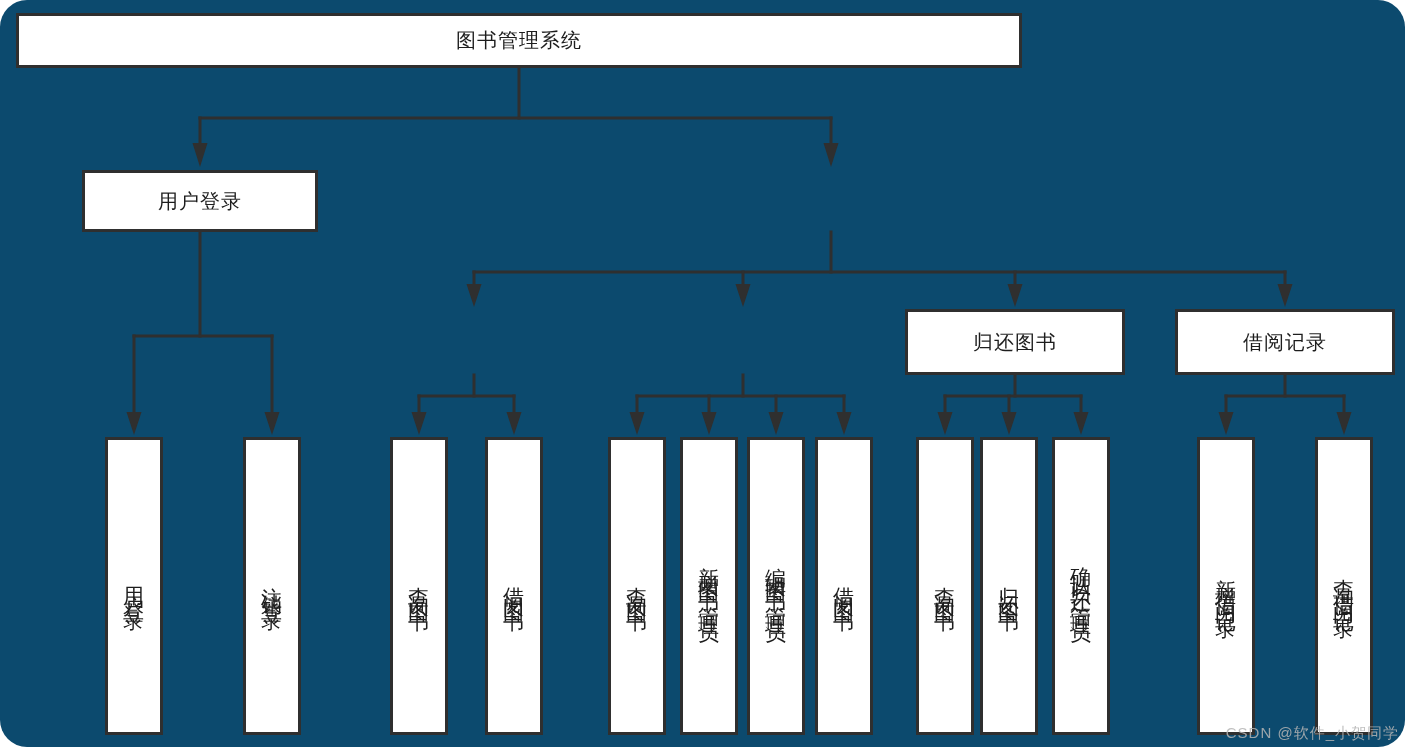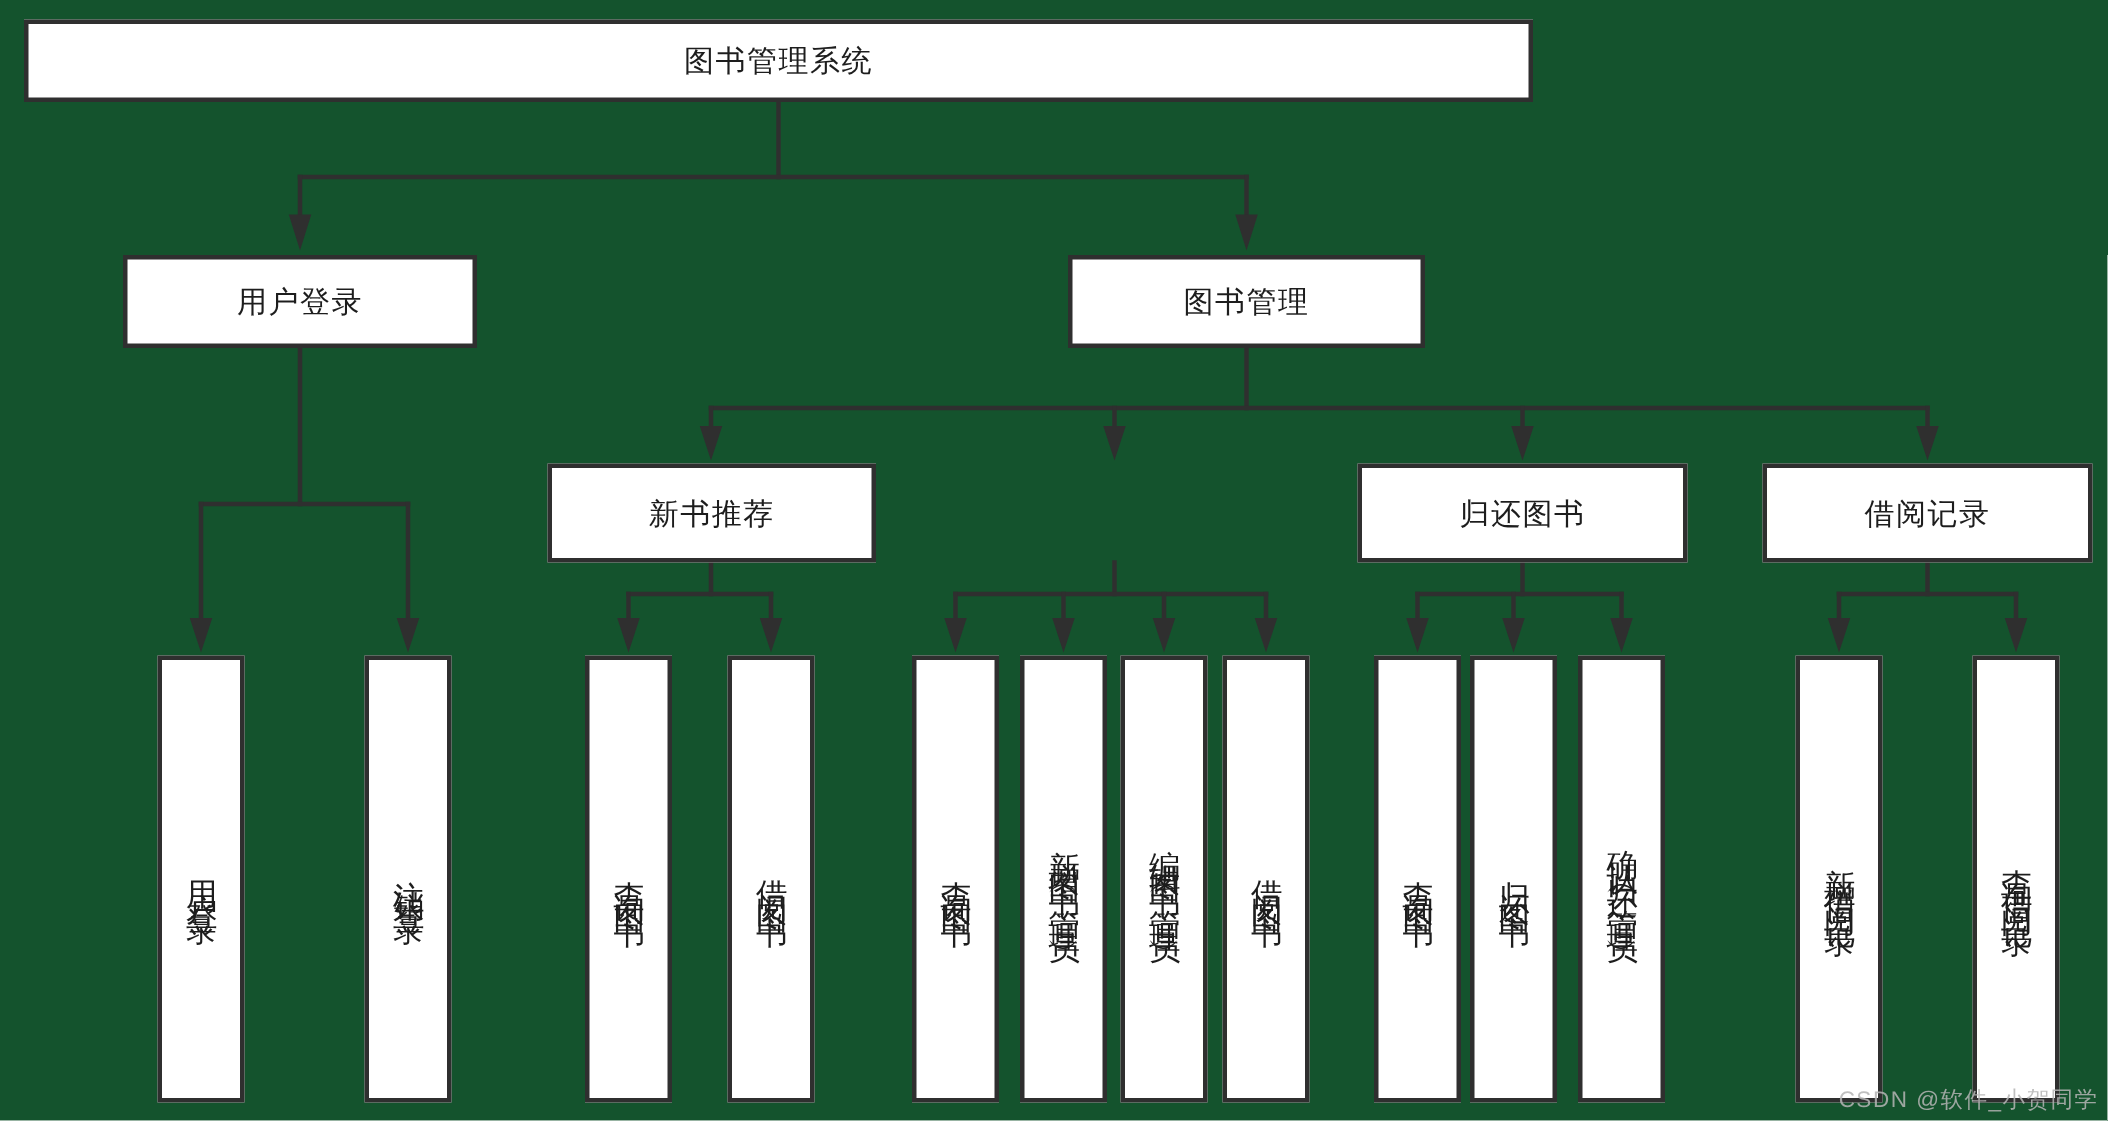--- a/index.html
+++ b/index.html
@@ -1,18 +1,18 @@
 <!DOCTYPE html>
 <html><head>
 <meta charset="utf-8">
 <style>
   html,body { margin:0; padding:0; background:#ffffff; }
   #stage {
-    position:relative; width:1405px; height:747px; background:#14532d;
-    font-family:"Liberation Sans","DejaVu Sans",sans-serif; color:#1d1d1d; overflow:hidden;
+    position:relative; width:1405px; height:747px; background:#0c4a6e;
+    font-family:"Liberation Sans","DejaVu Sans",sans-serif; color:#1d1d1d; overflow:hidden;border-radius:27px;
   }
   #connectors { position:absolute; left:0; top:0; width:1405px; height:747px; }
   .box {
     position:absolute; background:#ffffff; border:3px solid #2f2f2f; box-sizing:border-box;
     display:flex; align-items:center; justify-content:center; z-index:2;
   }
   .box-h { font-size:20px; letter-spacing:1px; white-space:nowrap; }
   .box-v span {
     writing-mode:vertical-rl; text-orientation:mixed;
     font-size:21px; line-height:1; letter-spacing:8px; white-space:nowrap;
@@ -100,27 +100,21 @@
     </g>
   </svg>
 
   <div class="box box-h" style="left:16px;top:13px;width:1006px;height:55px">
     <span>图书管理系统</span>
   </div>
 
   <div class="box box-h" style="left:82px;top:170px;width:236px;height:62px">
     <span>用户登录</span>
   </div>
-  <div class="box box-h" style="left:712px;top:170px;width:238px;height:62px">
-    <span>图书管理</span>
-  </div>
 
-  <div class="box box-h" style="left:365px;top:309px;width:219px;height:66px">
-    <span>新书推荐</span>
-  </div>
   <div class="box box-h" style="left:905px;top:309px;width:220px;height:66px">
     <span>归还图书</span>
   </div>
   <div class="box box-h" style="left:1175px;top:309px;width:220px;height:66px">
     <span>借阅记录</span>
   </div>
 
   <div class="box box-v" style="left:105px;top:437px;width:58px;height:298px">
     <span>用户登录</span>
   </div>

